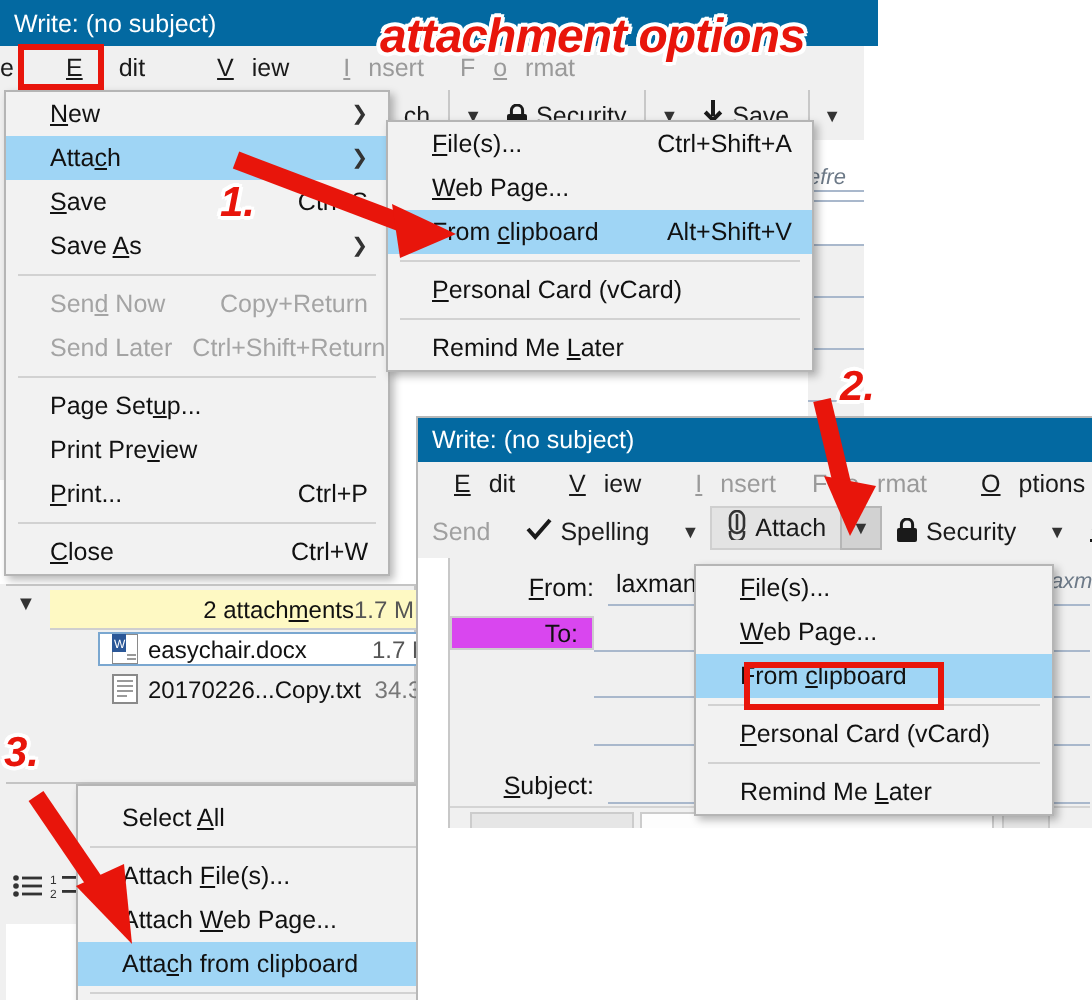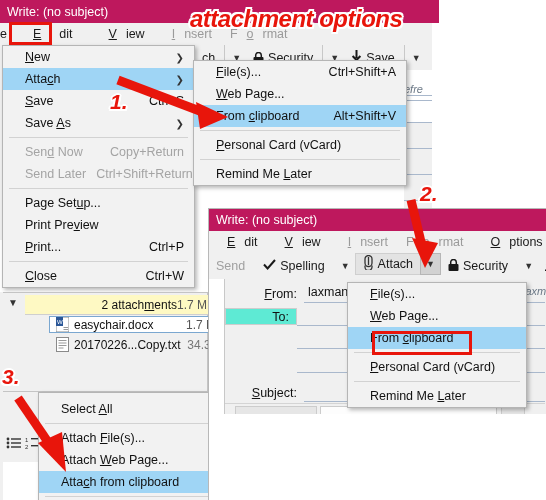--- a/index.html
+++ b/index.html
@@ -7,21 +7,21 @@
     width:546px;height:500px;overflow:hidden;position:relative;
     background:#ffffff;
     font-family:"Liberation Sans", sans-serif;
     font-size:12px;color:#111;
     -webkit-font-smoothing:antialiased;
   }
   .abs{position:absolute;}
 
   
   .titlebar{
-    background:#be185d;color:#fff;font-size:12.5px;
+    background:#0369a1;color:#fff;font-size:12.5px;
     display:flex;align-items:center;padding-left:7px;
   }
   .menubar{
     background:#f0f0f0;display:flex;align-items:center;
     font-size:12.5px;color:#1a1a1a;
   }
   .menubar span{padding:0 9px;white-space:nowrap;}
   .menubar span.dim{color:#9a9a9a;}
   .u{text-decoration:underline;text-underline-offset:1px;}
 
@@ -355,21 +355,21 @@
   </div>
 
   <div class="abs" style="left:0;top:70px;width:338px;height:135px;background:#f0f0f0;">
     <div class="abs" style="left:0;top:0;width:15px;height:135px;background:#ffffff;border-right:1px solid #c8c8c8;"></div>
 
     <div class="field-row abs" style="left:16px;top:5px;width:320px;">
       <span class="field-lbl"><span class="u">F</span>rom:</span>
       <span class="field-val">laxman &lt;</span>
     </div>
     <div class="field-row abs" style="left:16px;top:28px;width:320px;">
-      <span class="field-lbl" style="background:#5eead4;border:1px solid #cdcdcd;height:17px;line-height:17px;box-sizing:border-box;">To:</span>
+      <span class="field-lbl" style="background:#d946ef;border:1px solid #cdcdcd;height:17px;line-height:17px;box-sizing:border-box;">To:</span>
       <span class="field-val"></span>
     </div>
     <div class="abs" style="left:88px;top:69px;width:248px;height:1px;background:#a9b8cc;"></div>
     <div class="abs" style="left:88px;top:93px;width:248px;height:1px;background:#a9b8cc;"></div>
     <div class="field-row abs" style="left:16px;top:104px;width:320px;">
       <span class="field-lbl"><span class="u">S</span>ubject:</span>
       <span class="field-val"></span>
     </div>
     <div class="abs" style="left:314px;top:6px;font-size:11px;font-style:italic;color:#6d7a88;">laxm</div>
     <div class="abs" style="left:16px;top:124px;width:320px;height:11px;background:#f0f0f0;border-top:1px solid #d4d4d4;">

